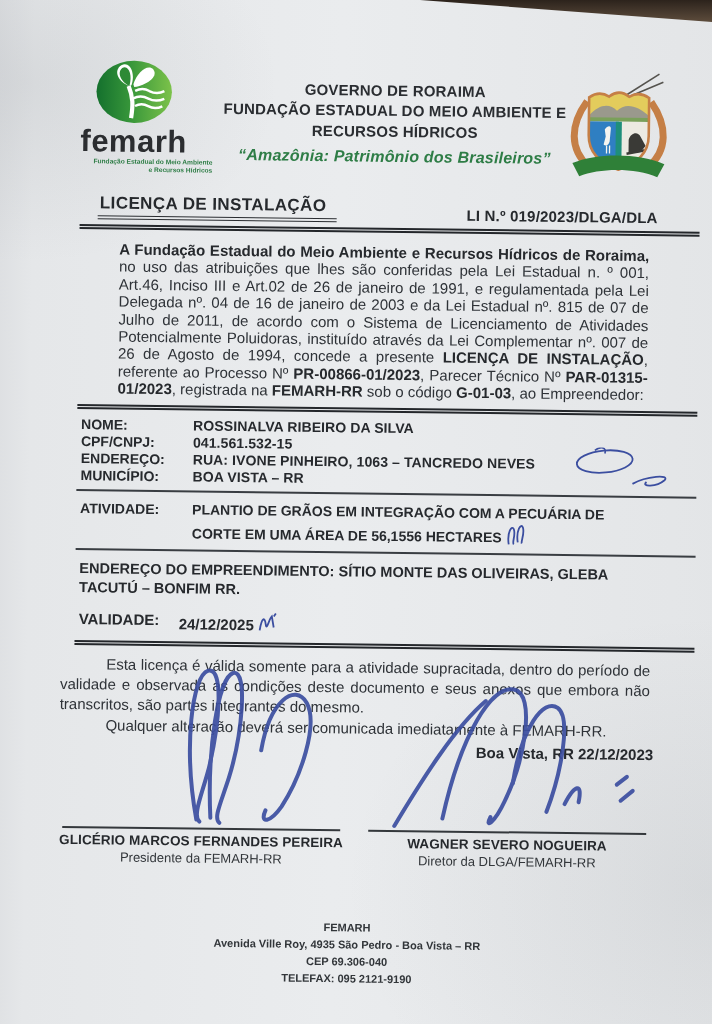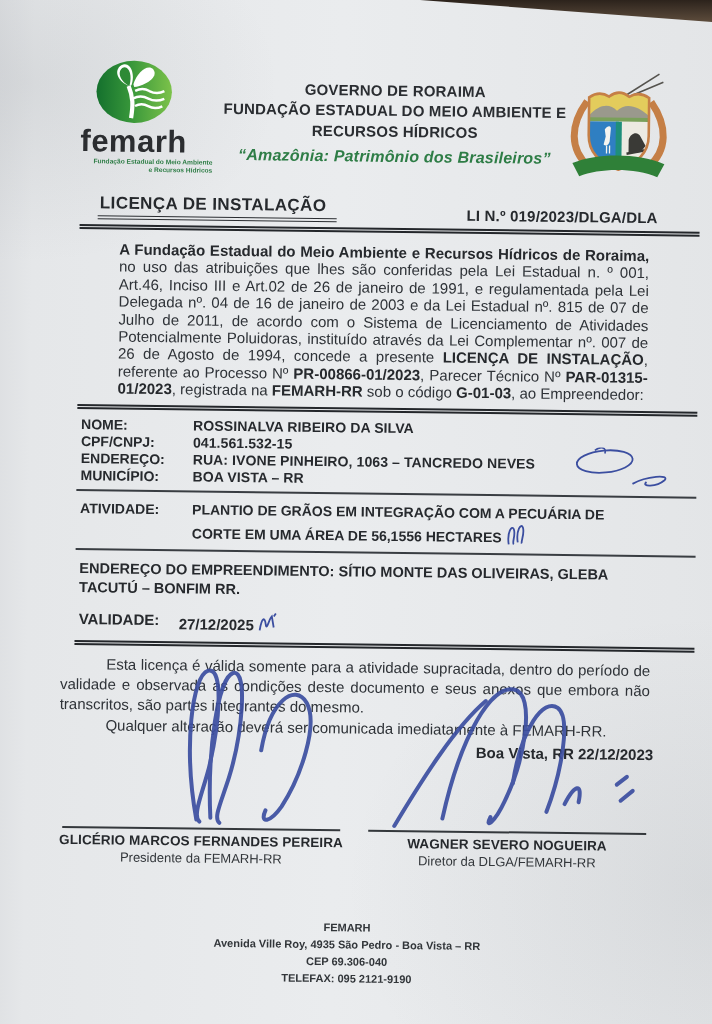--- a/index.html
+++ b/index.html
@@ -193,21 +193,21 @@
             <path d="M5,22 C3,10 8,2 10,7 C12,13 8,20 10,22 M14,20 C12,8 17,0 19,5 C21,11 17,19 18,21" fill="none" stroke="#3b4ea0" stroke-width="1.8"></path>
           </svg></span>
     </div>
 
     <div class="rule-thin" style="margin-top:7px;"></div>
 
     <div class="site">ENDEREÇO DO EMPREENDIMENTO: SÍTIO MONTE DAS OLIVEIRAS, GLEBA TACUTÚ – BONFIM RR.</div>
 
     <div class="validity">
       <span class="lab">VALIDADE:</span>
-      <span class="val"><span>27/12/2025</span><svg class="mark" width="24" height="22" viewBox="0 0 24 22">
+      <span class="val"><span>24/12/2025</span><svg class="mark" width="24" height="22" viewBox="0 0 24 22">
             <path d="M4,18 C6,5 9,4 10,12 C11,19 13,7 16,4 L18,15 M18,4 l2,-3" fill="none" stroke="#3b4ea0" stroke-width="1.8"></path>
           </svg></span>
     </div>
 
     <div class="rule-heavy" style="margin-top:8px;"></div>
 
     <div class="closing">
       <p>Esta licença é válida somente para a atividade supracitada, dentro do período de validade e observada as condições deste documento e seus anexos que embora não transcritos, são partes integrantes do mesmo.</p>
       <p>Qualquer alteração deverá ser comunicada imediatamente à FEMARH-RR.</p>
     </div>

